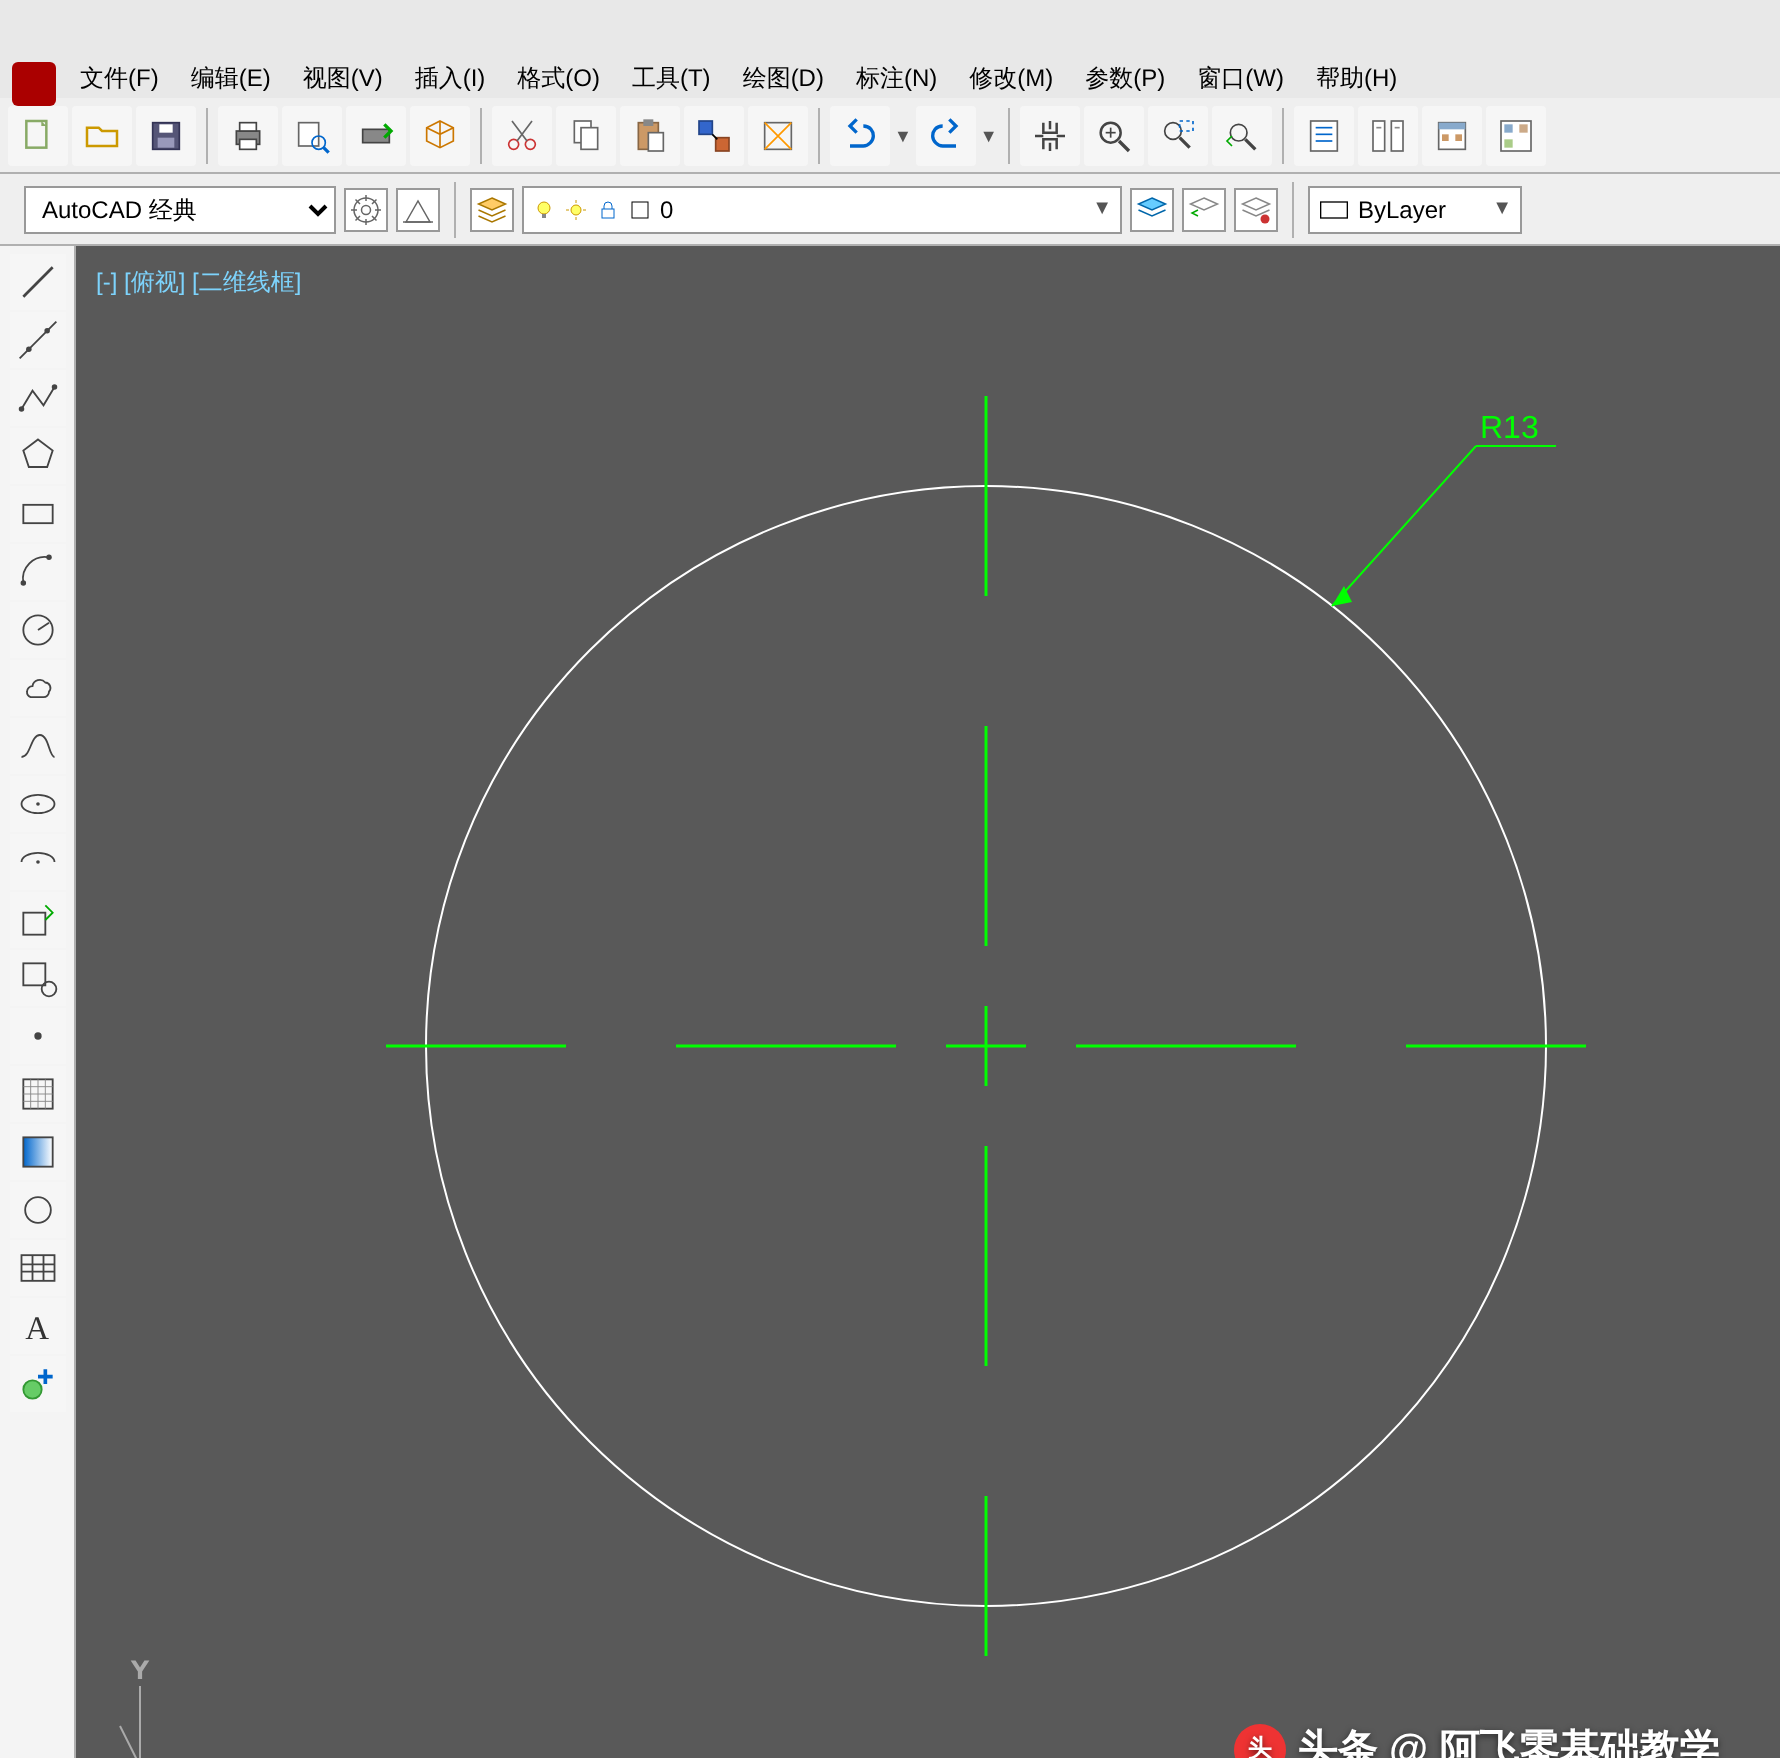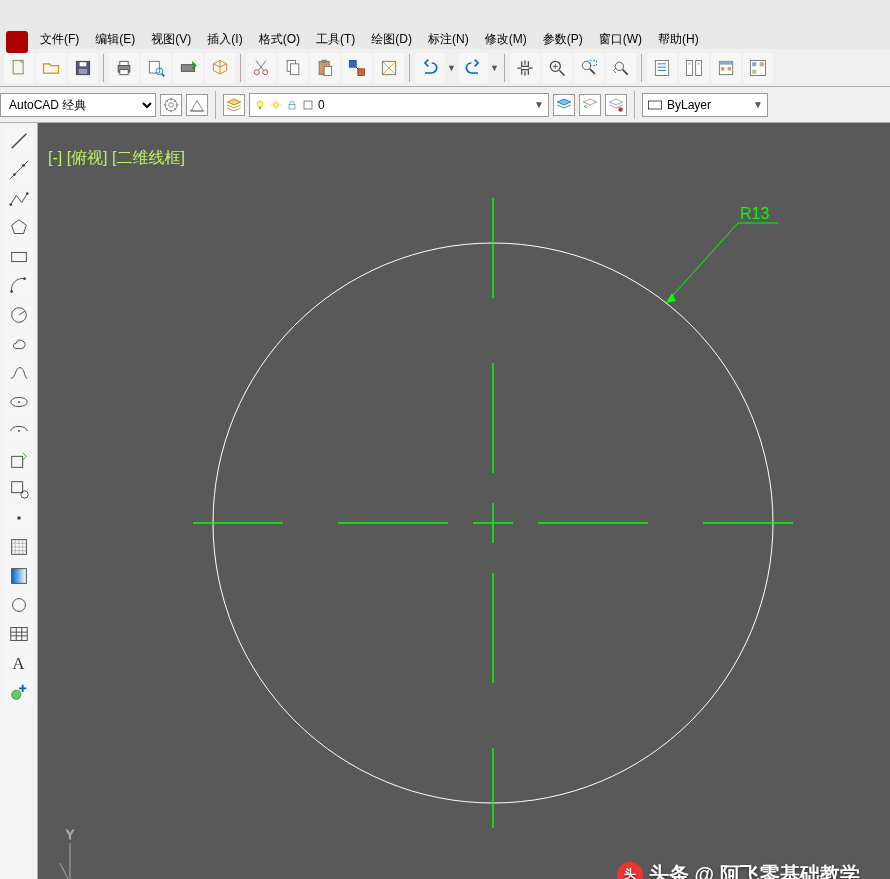--- a/index.html
+++ b/index.html
@@ -10,35 +10,35 @@
 .menubar .logo { position:absolute; left:6px; top:2px; width:22px; height:22px; background:#a00; border-radius:3px; }
 .menu-item { cursor:default; color:#000; }
 
 
 .toolbar-row { display:flex; align-items:center; background:#efefef; border-bottom:1px solid #b0b0b0; height:38px; padding:2px 4px; gap:2px; }
 .tb-btn { width:30px; height:30px; border:1px solid transparent; background:#f6f6f6; border-radius:2px; display:flex; align-items:center; justify-content:center; cursor:pointer; }
 .tb-sep { width:1px; height:28px; background:#b0b0b0; margin:0 3px; }
 .tb-btn svg { width:20px; height:20px; }
 
 
-.toolbar-row2 { display:flex; align-items:center; background:#efefef; border-bottom:1px solid #b0b0b0; height:36px; padding:2px 0; gap:4px; }
+.toolbar-row2 { display:flex; align-items:center; background:#efefef; border-bottom:1px solid #b0b0b0; height:36px; padding:2px 12px; gap:4px; }
 .ws-select { width:156px; height:24px; border:1px solid #999; background:#fff; font-size:12px; padding:0 4px; }
 .layer-select { width:300px; height:24px; border:1px solid #999; background:#fff; font-size:12px; display:flex; align-items:center; gap:4px; padding:0 4px; }
-.bylayer-select { width:126px; height:24px; border:1px solid #999; background:#fff; font-size:12px; display:flex; align-items:center; gap:4px; padding:0 4px; }
+.bylayer-select { width:107px; height:24px; border:1px solid #999; background:#fff; font-size:12px; display:flex; align-items:center; gap:4px; padding:0 4px; }
 .chev { margin-left:auto; font-size:10px; color:#555; }
 .box-icon { width:22px; height:22px; border:1px solid #999; background:#fff; display:flex; align-items:center; justify-content:center; }
 
 
 .main { display:flex; height:785px; }
 .left-palette { width:38px; background:#f4f4f4; border-right:1px solid #b0b0b0; display:flex; flex-direction:column; padding-top:4px; gap:1px; align-items:center; }
 .pal-btn { width:28px; height:28px; border:1px solid transparent; background:#f6f6f6; display:flex; align-items:center; justify-content:center; cursor:pointer; }
 .pal-btn svg { width:22px; height:22px; }
 
 .canvas-area { flex:1; background:#595959; position:relative; overflow:hidden; }
-.viewport-label { position:absolute; left:10px; top:25px; color:#bef264; font-size:16px; }
+.viewport-label { position:absolute; left:10px; top:10px; color:#7dd3fc; font-size:12px; }
 
 .watermark { position:absolute; right:30px; bottom:20px; color:#fff; font-size:20px; font-weight:bold; display:flex; align-items:center; gap:6px; text-shadow:0 1px 3px rgba(0,0,0,0.6);}
 .watermark-logo { width:26px; height:26px; background:#e33; border-radius:50%; display:flex; align-items:center; justify-content:center; color:#fff; font-size:12px; }
 
 
 .drawing { position:absolute; left:0; top:0; }
 
 </style>
 </head>
 <body>

